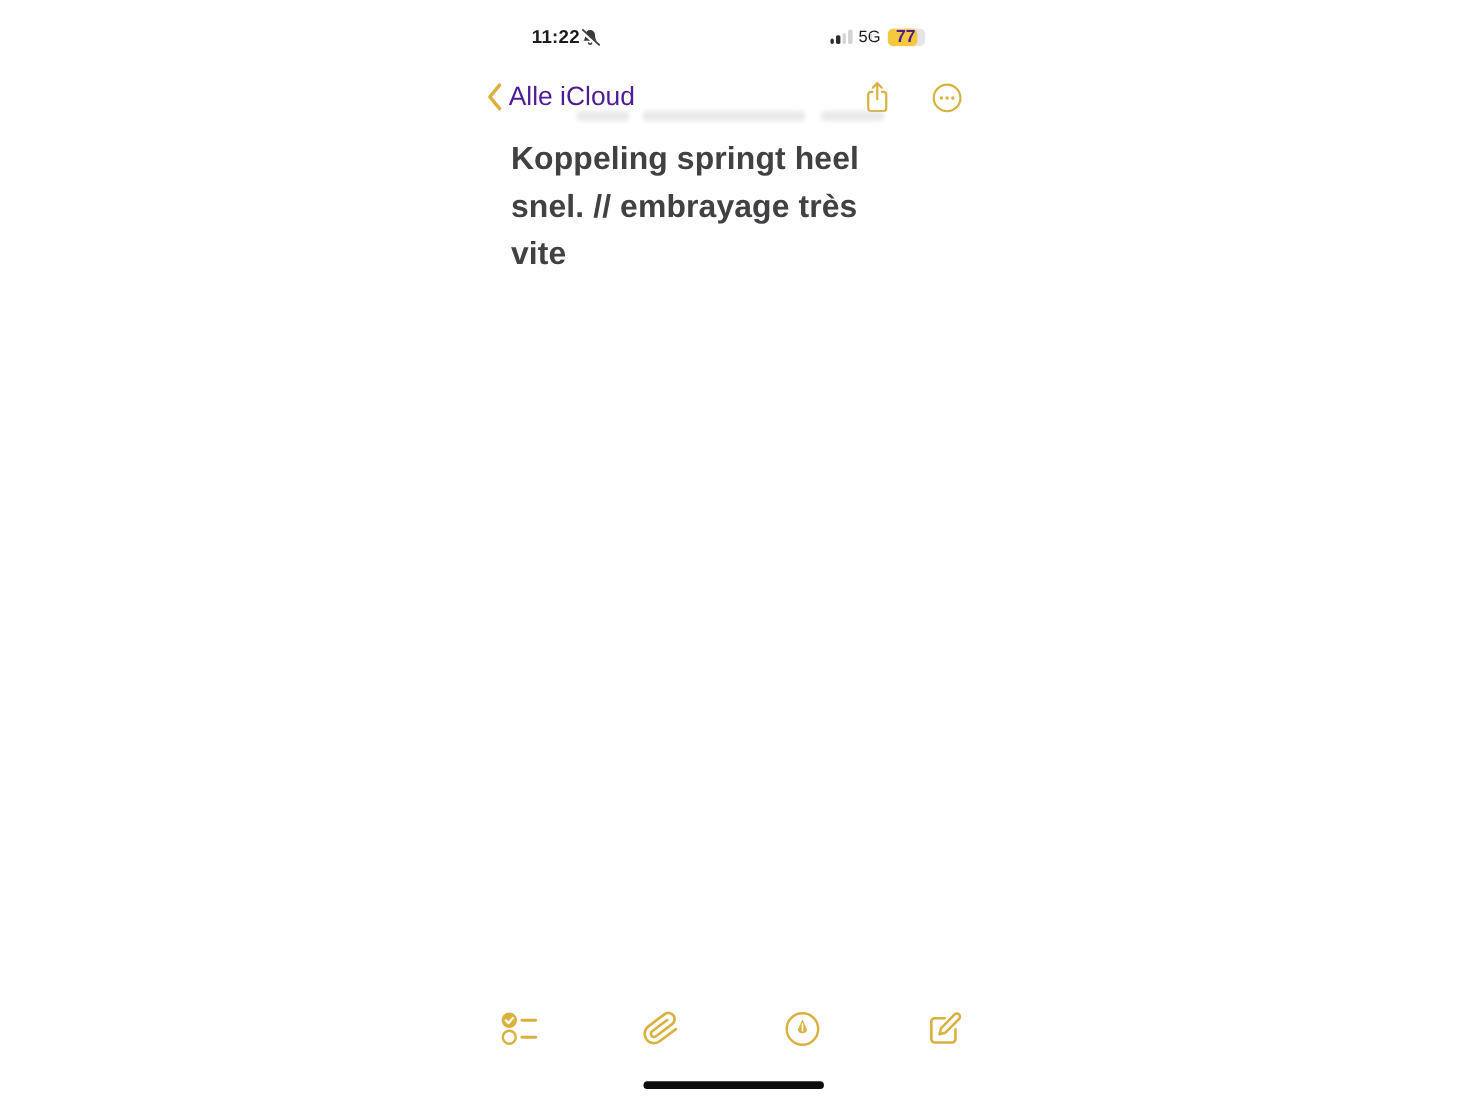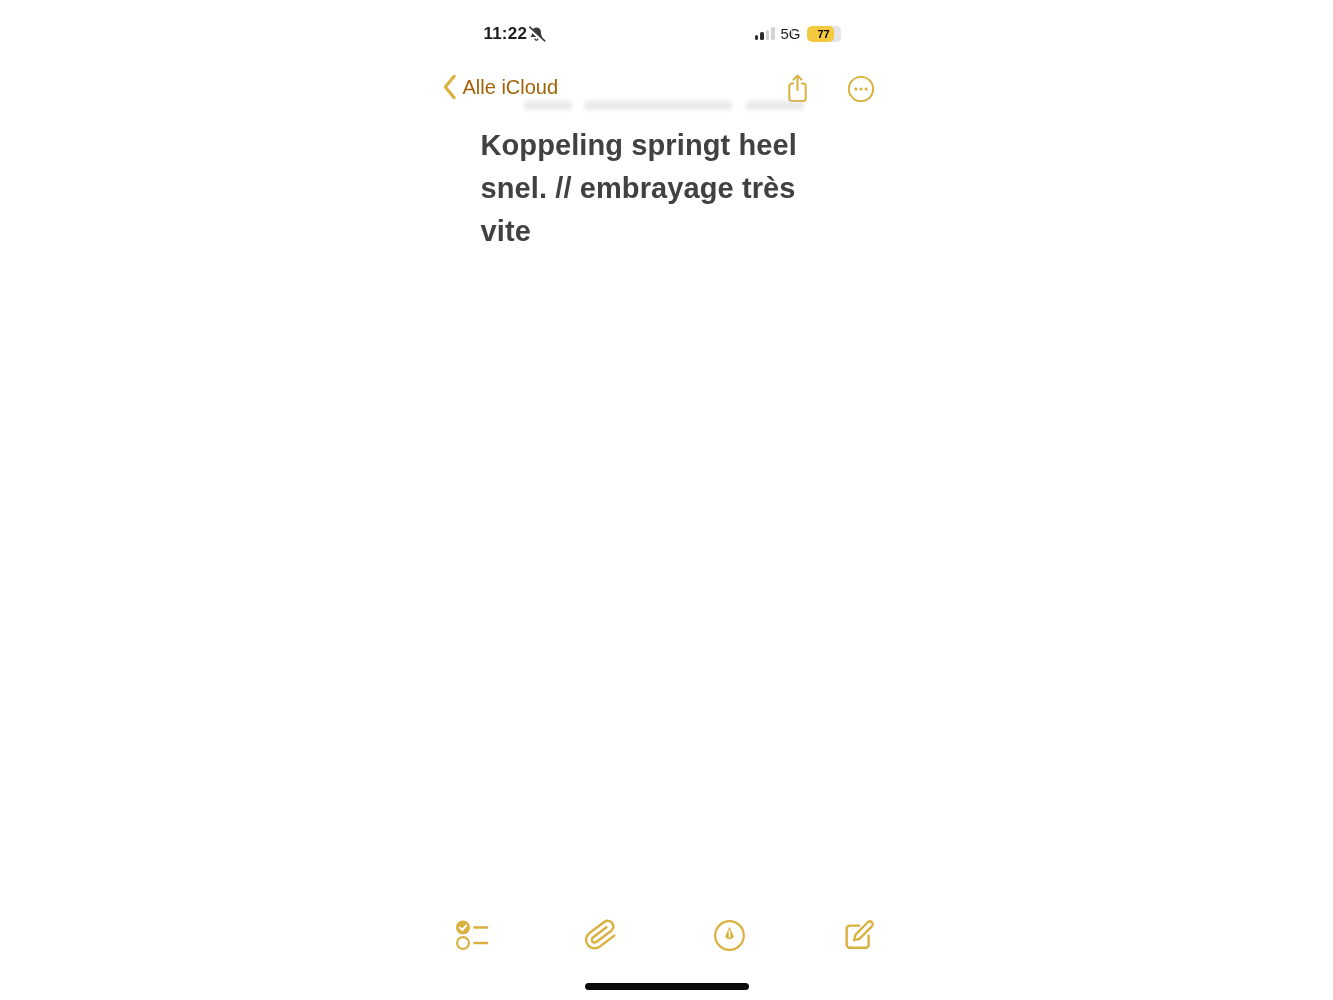--- a/index.html
+++ b/index.html
@@ -41,35 +41,35 @@
     position: relative; width: 34px; height: 16px;
     border-radius: 5px; background: #e5e5e7; overflow: hidden;
   }
   .battery-fill {
     position: absolute; left: 0; top: 0; bottom: 0;
     width: 80%; border-radius: 5px; background: #f5c93d;
   }
   .battery-label {
     position: absolute; inset: 0;
     display: flex; align-items: center; justify-content: center;
-    font-size: 11px; font-weight: 700; color: #000000; z-index: 2;
+    font-size: 16px; font-weight: 700; color: #4c1d95; z-index: 2;
   }
   .battery-cap {
     position: absolute; top: 30px; left: 357px;
     width: 2.5px; height: 6px; border-radius: 0 2px 2px 0; background: #d9d9db;
   }
 
   
   .nav-back {
     position: absolute; top: 74px; left: 8px;
     display: flex; align-items: center; gap: 6px;
     cursor: pointer; background: none; border: none;
   }
   .nav-back-label {
-    font-size: 20px; color: #a16207; font-weight: 400;
+    font-size: 24px; color: #4c1d95; font-weight: 400;
     font-family: "Liberation Sans", sans-serif;
   }
   .nav-actions {
     position: absolute; top: 73px; left: 350px;
     display: flex; align-items: center; gap: 36px;
   }
   .icon-btn {
     background: none; border: none; padding: 0; cursor: pointer;
     display: flex; align-items: center; justify-content: center;
   }
@@ -80,21 +80,21 @@
   .ghost.g1 { left: 90px;  width: 48px; }
   .ghost.g2 { left: 150px; width: 148px; }
   .ghost.g3 { left: 312px; width: 58px; }
 
   
   .note-title {
     position: absolute; top: 124px; left: 31px;
     width: 352px;
     font-size: 29px; font-weight: 700; line-height: 43px;
     color: #414143; letter-spacing: 0.1px;
-    outline: none; white-space: pre-wrap; margin-left: 16px;
+    outline: none; white-space: pre-wrap;
   }
 
   
   .toolbar {
     position: absolute; left: 16px; right: 18px; top: 912px;
     display: flex; align-items: center; justify-content: space-between;
   }
   .toolbar .icon-btn { width: 46px; height: 46px; }
 
   

